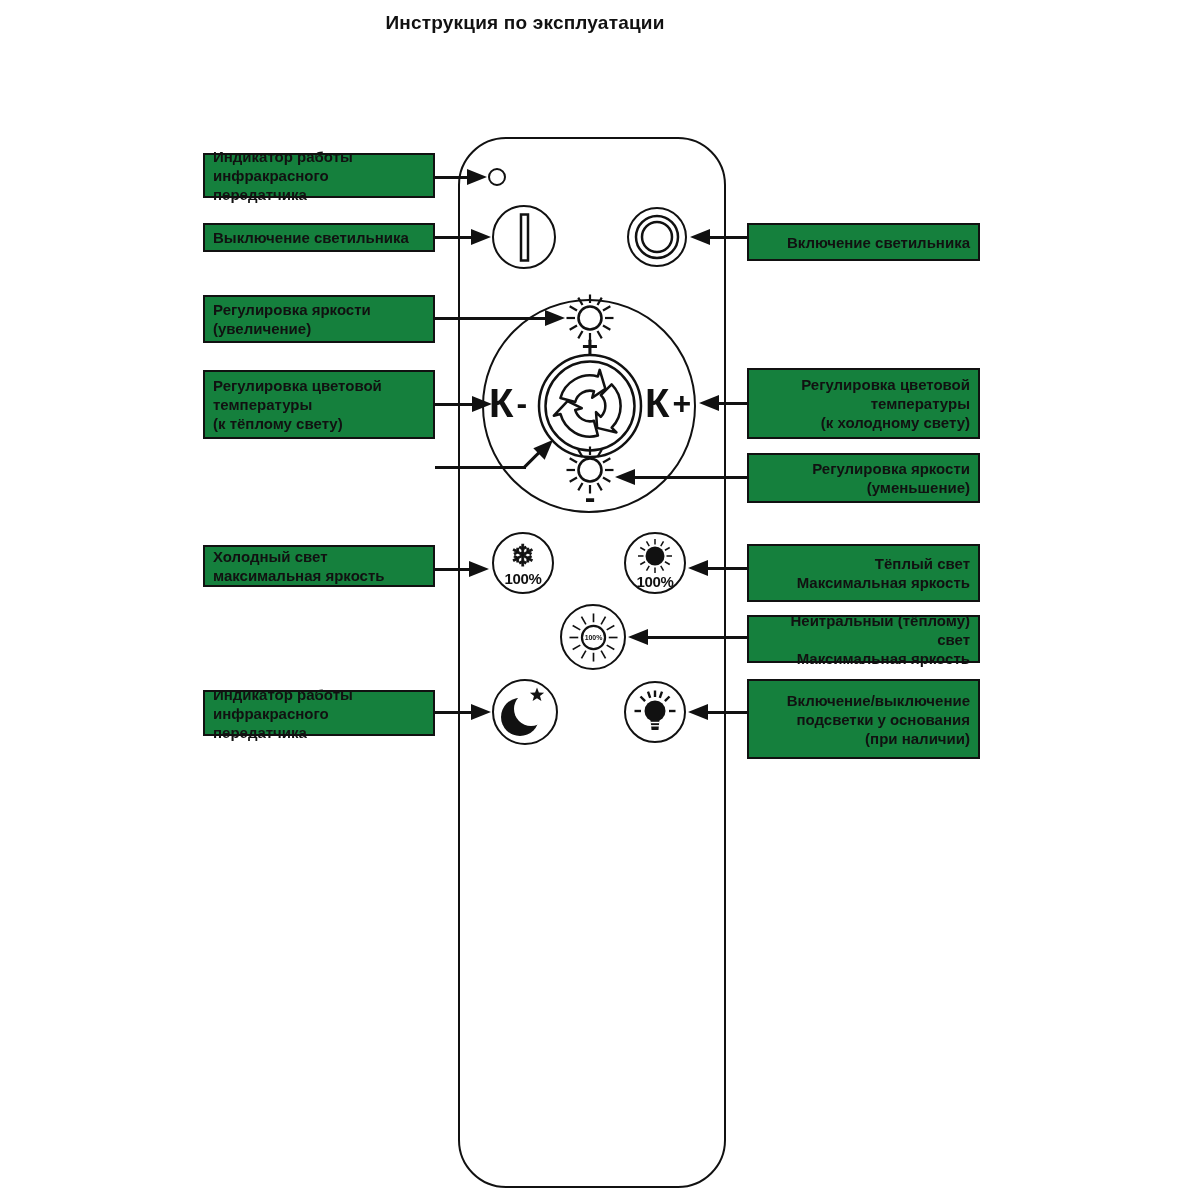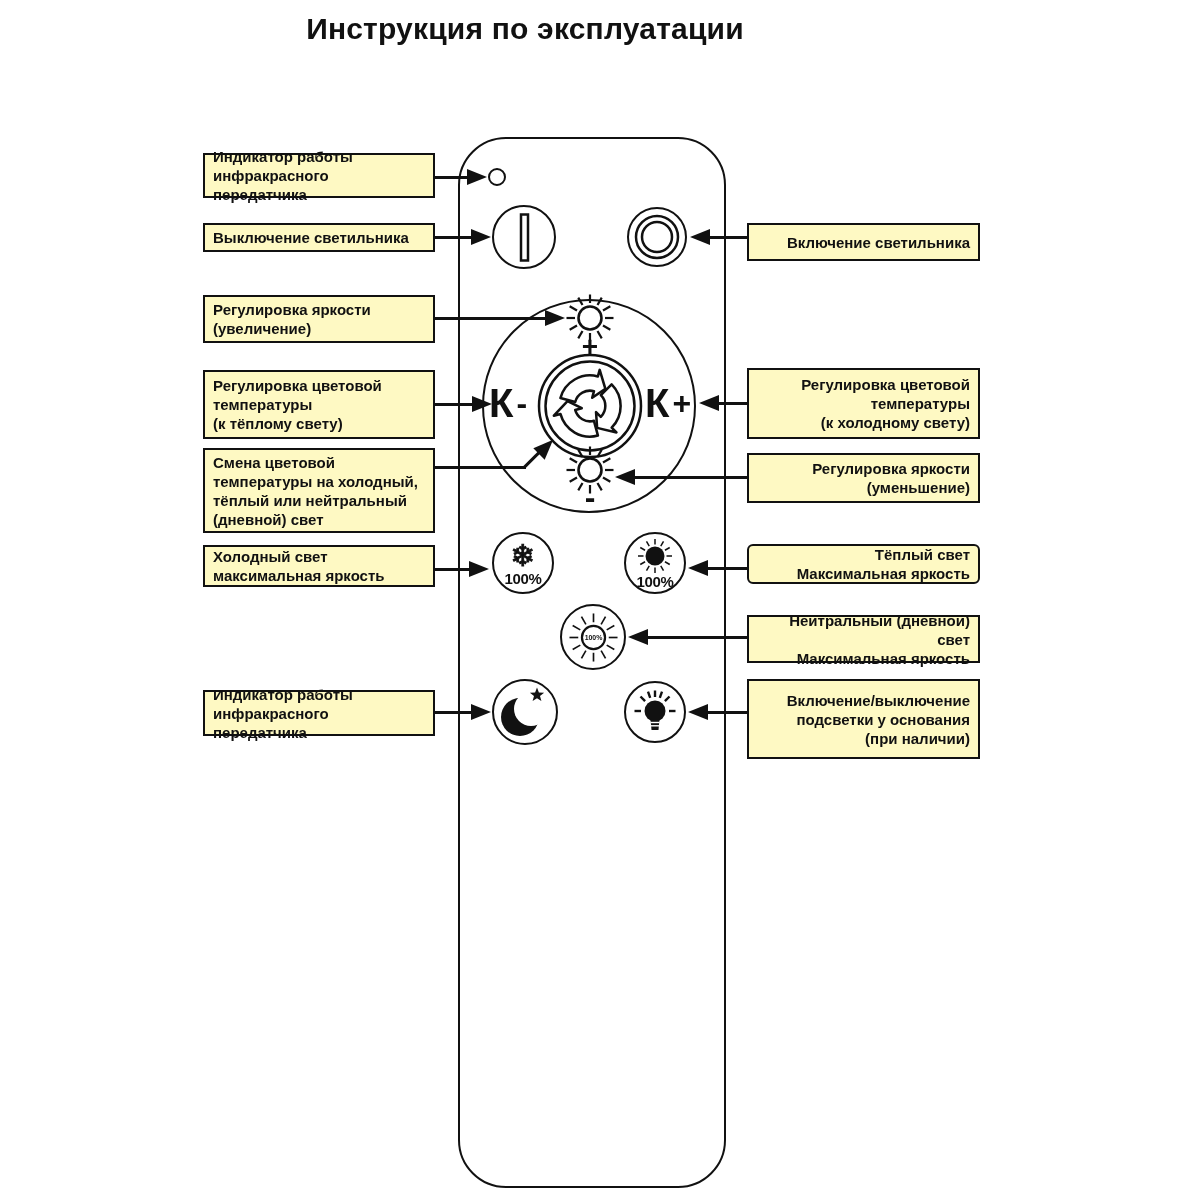--- a/index.html
+++ b/index.html
@@ -1,21 +1,21 @@
 <!DOCTYPE html>
 <html><head>
 <meta charset="utf-8">
 <style>
   * { margin:0; padding:0; box-sizing:border-box; }
   html,body { background:#fff; }
   body { font-family:"Liberation Sans", sans-serif; color:#111; }
   .stage { position:relative; width:1200px; height:1200px; background:#fff; overflow:hidden; }
 
   .title { position:absolute; top:12px; left:0; width:1050px; text-align:center;
-           font-size:30px; font-weight:bold; letter-spacing:.2px; }
+           font-size:19px; font-weight:bold; letter-spacing:.2px; }
   .subtitle { position:absolute; top:72px; left:0; width:1200px; text-align:center;
               font-size:20px; font-weight:bold; }
 
   .remote { position:absolute; left:458px; top:137px; width:268px; height:1051px;
             border:2.5px solid #111; border-radius:48px; background:#fff; z-index:1; }
 
   .circle { position:absolute; border:2.5px solid #111; border-radius:50%; background:#fff; z-index:3; }
   .btn { display:flex; align-items:center; justify-content:center; flex-direction:column; }
 
   .dial { position:absolute; left:482px; top:299px; width:214px; height:214px;
@@ -23,21 +23,21 @@
 
   .sign { position:absolute; z-index:3; width:40px; text-align:center; font-weight:bold; line-height:1; }
   .k-label { position:absolute; z-index:3; display:flex; align-items:center; font-weight:bold; line-height:1; }
   .k-letter { font-size:40px; }
   .k-sign { font-size:32px; margin-left:3px; }
 
   .pct { font-size:15px; font-weight:bold; letter-spacing:-0.3px; line-height:15px; }
   .snow-glyph { font-family:"DejaVu Sans", sans-serif; font-size:30px; line-height:30px;
                 font-weight:bold; -webkit-text-stroke:1px #111; }
 
-  .label { position:absolute; left:203px; width:232px; border:2.5px solid #111; background:#fef9c3;
+  .label { position:absolute; left:203px; width:232px; border:2.5px solid #111; background:#15803d;
            font-size:15px; font-weight:bold; line-height:19px; white-space:pre-line;
            display:flex; flex-direction:column; justify-content:center; padding:2px 8px; z-index:6; }
   .label.right { left:747px; width:233px; text-align:right; }
 
   .hline { position:absolute; height:2.5px; background:#111; z-index:5; }
   .head-r { position:absolute; width:0; height:0; border-top:8px solid transparent;
             border-bottom:8px solid transparent; border-left:20px solid #111; z-index:5; }
   .head-l { position:absolute; width:0; height:0; border-top:8px solid transparent;
             border-bottom:8px solid transparent; border-right:20px solid #111; z-index:5; }
   .diag { transform-origin:0 50%; }
@@ -201,38 +201,34 @@
   </div>
 
   <div class="label" style="top:153px; height:45px;">Индикатор работы
 инфракрасного передатчика</div>
   <div class="label" style="top:223px; height:29px;">Выключение светильника</div>
   <div class="label" style="top:295px; height:48px;">Регулировка яркости
 (увеличение)</div>
   <div class="label" style="top:370px; height:69px;">Регулировка цветовой
 температуры
 (к тёплому свету)</div>
-  <div class="label" style="top:448px; height:85px;">Смена цветовой
-температуры на холодный,
-тёплый или нейтральный
-(дневной) свет</div>
   <div class="label" style="top:545px; height:42px;">Холодный свет
 максимальная яркость</div>
   <div class="label" style="top:690px; height:46px;">Индикатор работы
 инфракрасного передатчика</div>
 
   <div class="label right" style="top:223px; height:38px;">Включение светильника</div>
   <div class="label right" style="top:368px; height:71px;">Регулировка цветовой
 температуры
 (к холодному свету)</div>
   <div class="label right" style="top:453px; height:50px;">Регулировка яркости
 (уменьшение)</div>
-  <div class="label right" style="top:544px; height:40px;border-radius:6px;">Тёплый свет
+  <div class="label right" style="top:544px; height:58px;">Тёплый свет
 Максимальная яркость</div>
-  <div class="label right" style="top:615px; height:48px;">Нейтральный (дневной) свет
+  <div class="label right" style="top:615px; height:48px;">Нейтральный (тёплому) свет
 Максимальная яркость</div>
   <div class="label right" style="top:679px; height:80px;">Включение/выключение
 подсветки у основания
 (при наличии)</div>
 
   <div class="hline" style="left:435px; top:176px; width:34px;"></div>
   <div class="head-r" style="left:467px; top:169px;"></div>
 
   <div class="hline" style="left:435px; top:236px; width:38px;"></div>
   <div class="head-r" style="left:471px; top:229px;"></div>

